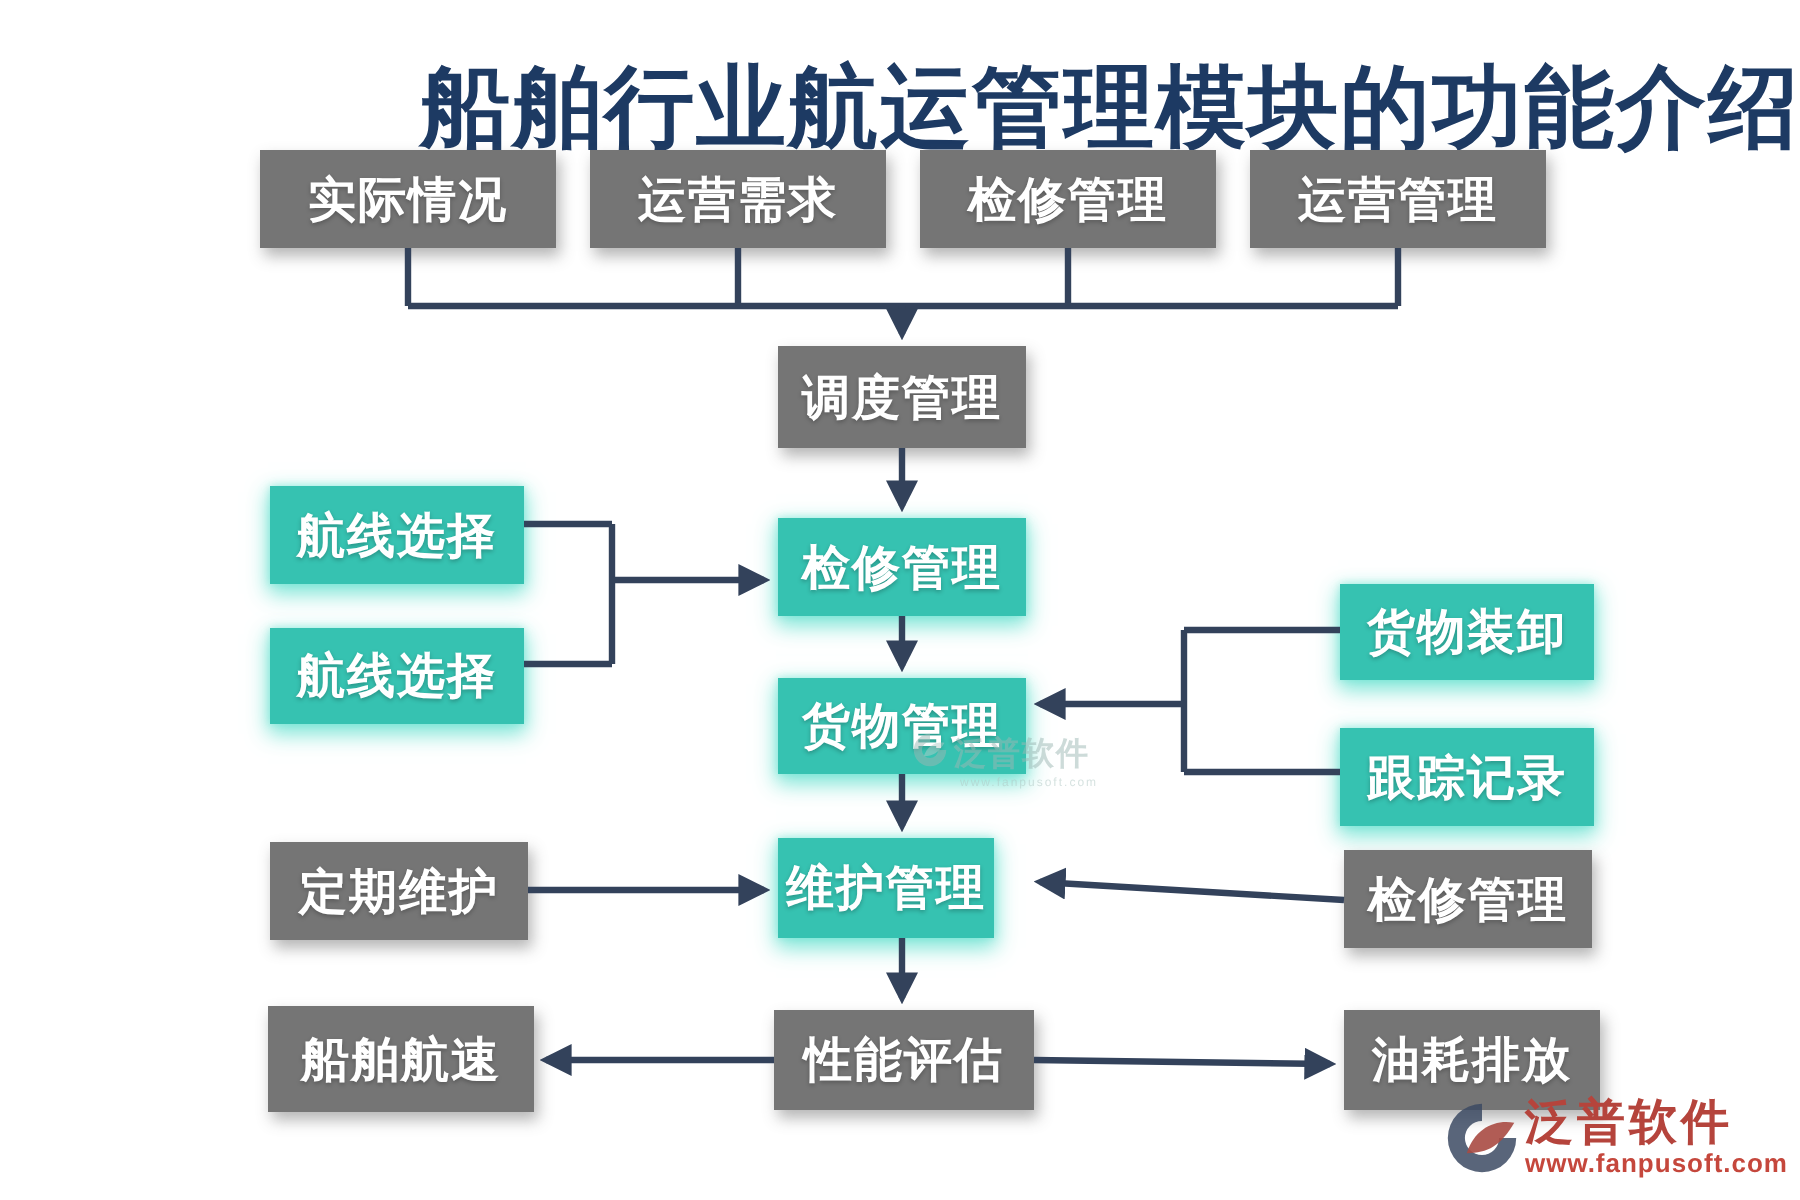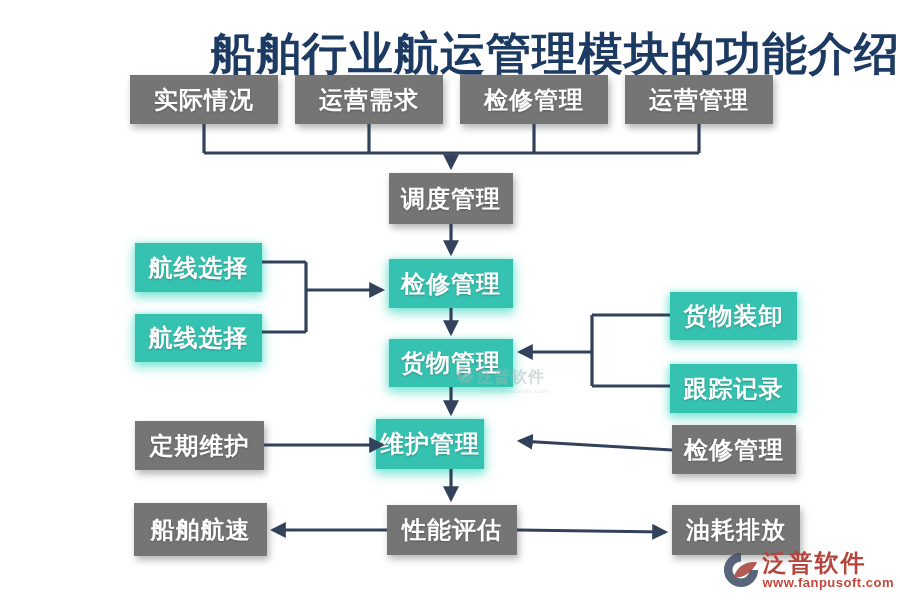--- a/index.html
+++ b/index.html
@@ -59,21 +59,21 @@
 
   <div class="node teal" style="left:135px;top:243px;width:127px;height:49px;">航线选择</div>
   <div class="node teal" style="left:135px;top:314px;width:127px;height:48px;">航线选择</div>
   <div class="node teal" style="left:389px;top:259px;width:124px;height:49px;">检修管理</div>
 
   <div class="node teal" style="left:389px;top:339px;width:124px;height:48px;">货物管理</div>
   <div class="node teal" style="left:670px;top:292px;width:127px;height:48px;">货物装卸</div>
   <div class="node teal" style="left:670px;top:364px;width:127px;height:49px;">跟踪记录</div>
 
   <div class="node gray" style="left:135px;top:421px;width:129px;height:49px;">定期维护</div>
-  <div class="node teal" style="left:376px;top:419px;width:108px;height:50px;">维护管理</div>
+  <div class="node teal" style="left:389px;top:419px;width:108px;height:50px;">维护管理</div>
   <div class="node gray" style="left:672px;top:425px;width:124px;height:49px;">检修管理</div>
 
   <div class="node gray" style="left:134px;top:503px;width:133px;height:53px;">船舶航速</div>
   <div class="node gray" style="left:387px;top:505px;width:130px;height:50px;">性能评估</div>
   <div class="node gray" style="left:672px;top:505px;width:128px;height:50px;">油耗排放</div>
 
   <svg id="connectors" width="900" height="600">
     <defs>
       <marker id="ah" viewBox="0 0 10 10" refX="8" refY="5" markerWidth="5" markerHeight="5" orient="auto-start-reverse">
         <path d="M0,0 L10,5 L0,10 z"></path>

